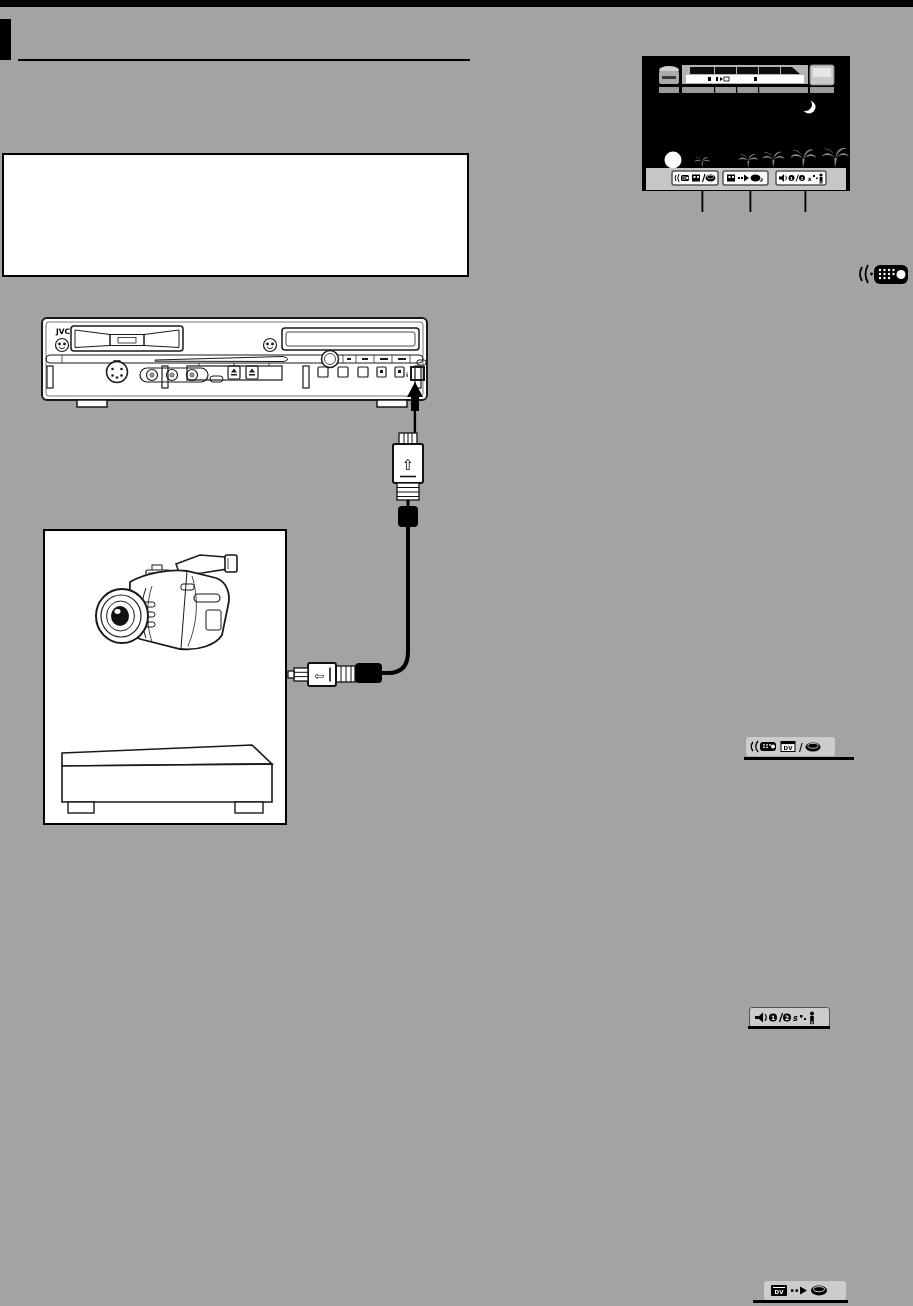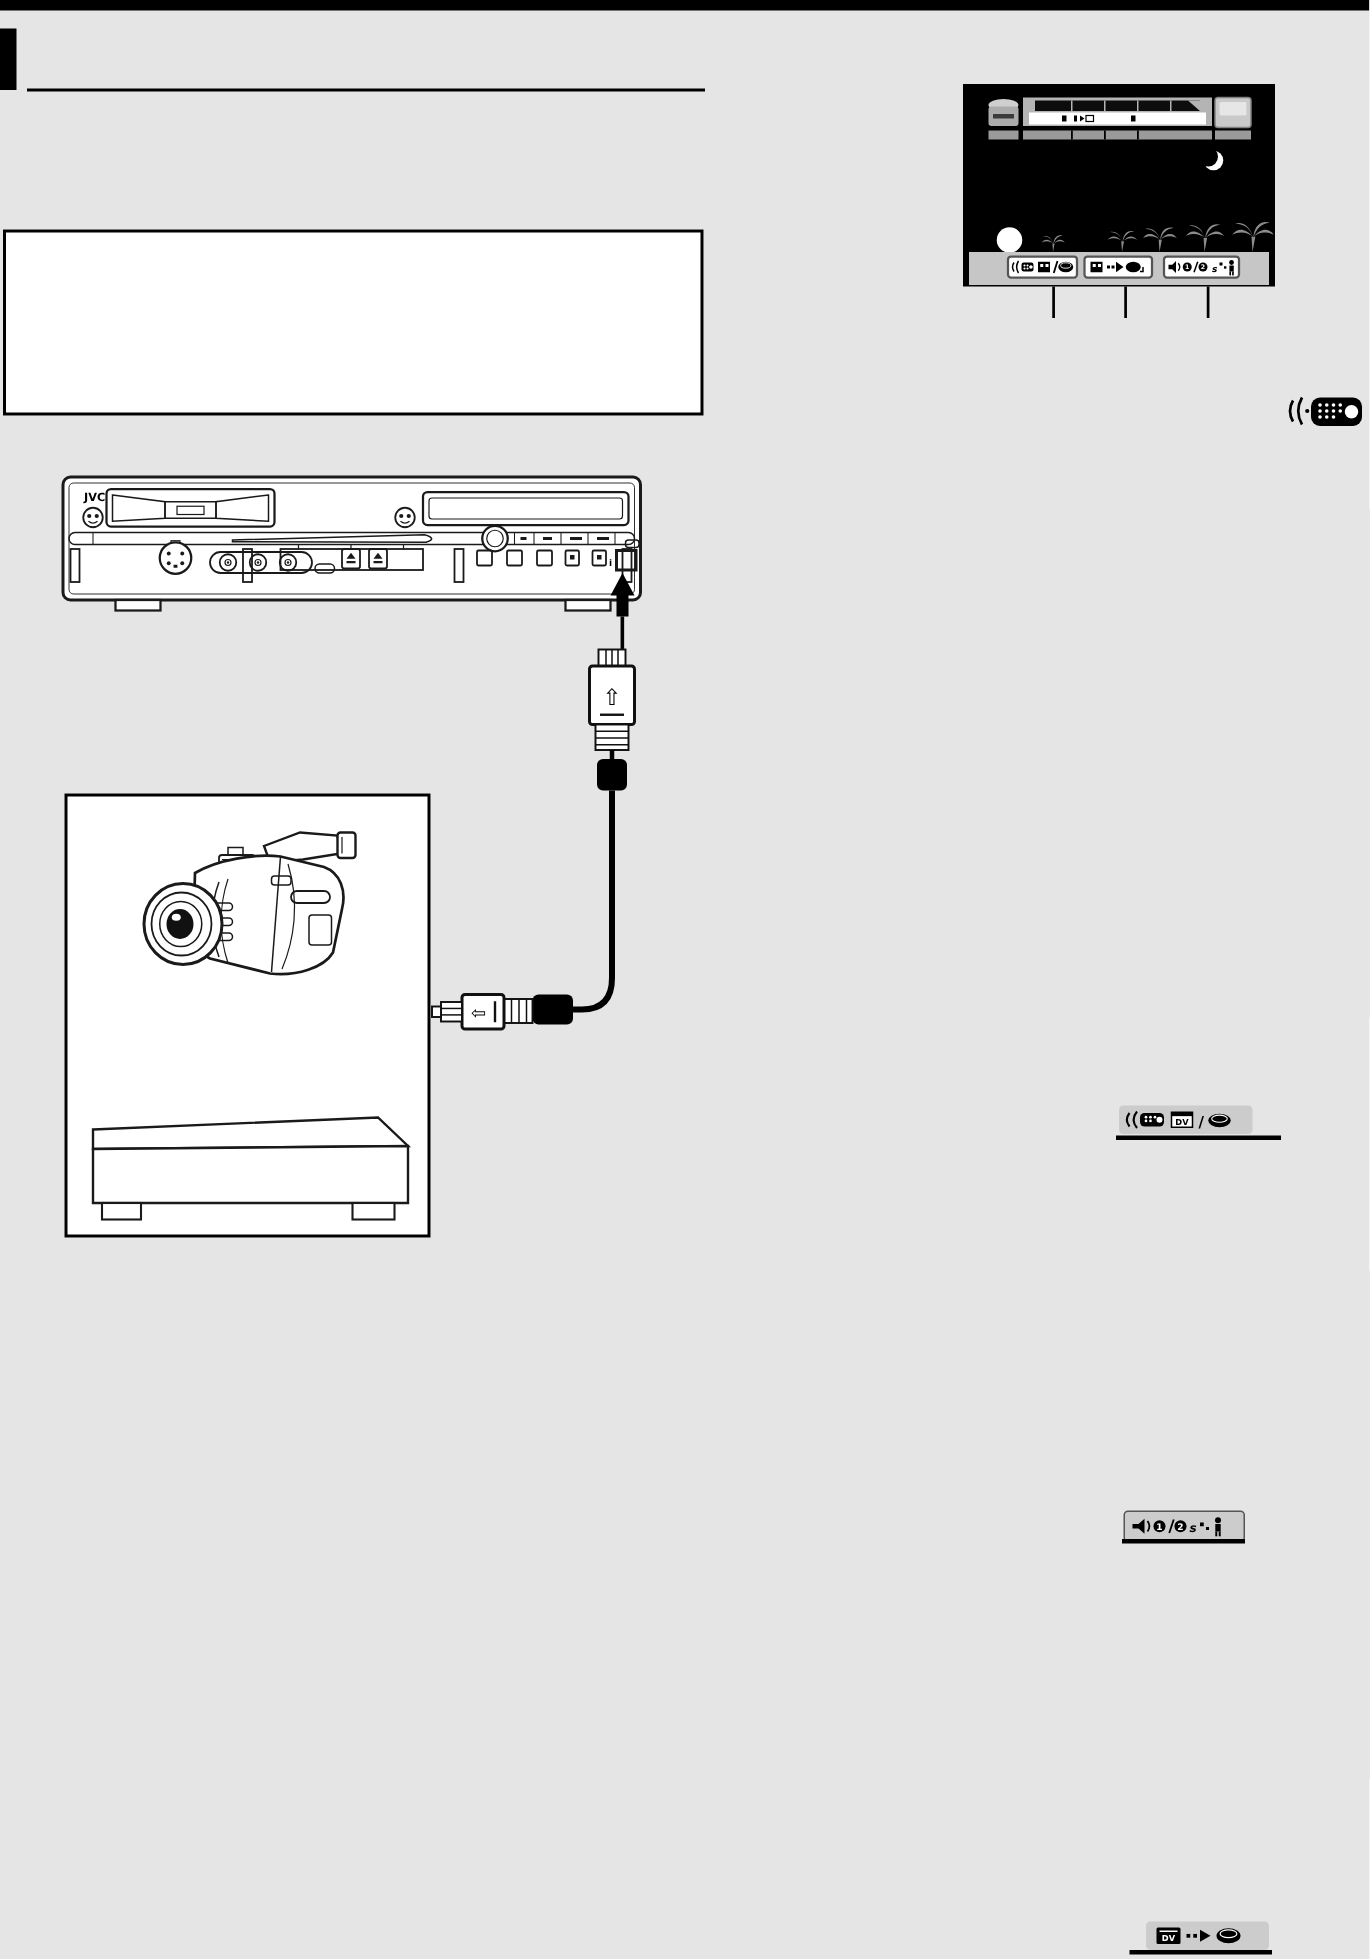--- a/index.html
+++ b/index.html
@@ -1,16 +1,16 @@
 <!DOCTYPE html>
 <html><head>
 <meta charset="utf-8">
 <style>
   html,body{margin:0;padding:0;background:#fff;}
-  #page{position:relative;width:913px;height:1306px;background:#e5e5e5;overflow:hidden;
+  #page{position:relative;width:913px;height:1306px;background:#a3a3a3;overflow:hidden;
         font-family:"DejaVu Sans",sans-serif;color:#000;}
   .abs{position:absolute;}
   .rule{position:absolute;background:#000;}
   .blk{position:absolute;background:#000;}
   .notebox{position:absolute;border:2px solid #000;background:#fff;}
   .eqbox{position:absolute;border:2px solid #000;background:#fff;}
   .tv{position:absolute;}
   .margin-icon{position:absolute;background:#cccccc;border-radius:3px;
                display:flex;align-items:center;justify-content:center;}
   .margin-icon.bordered{border:1px solid #555;}

